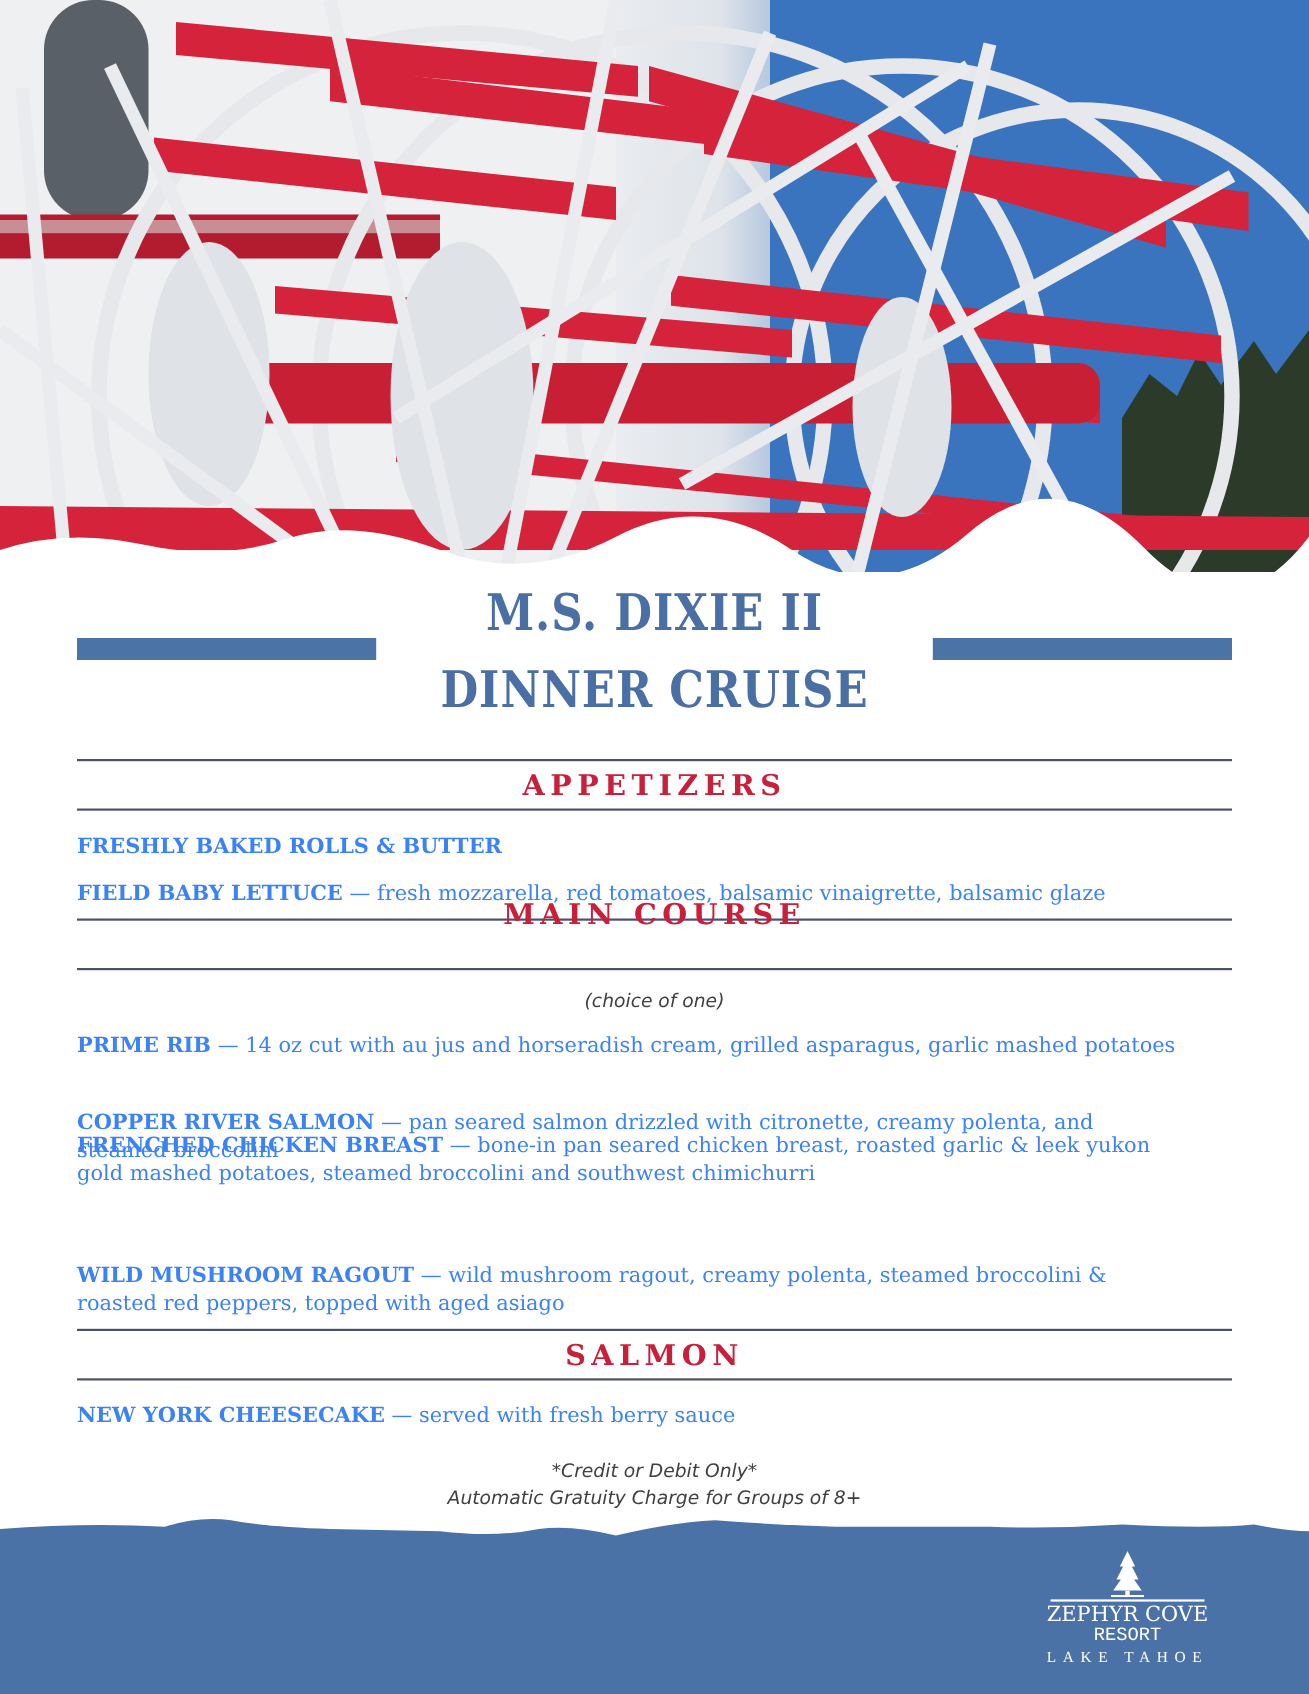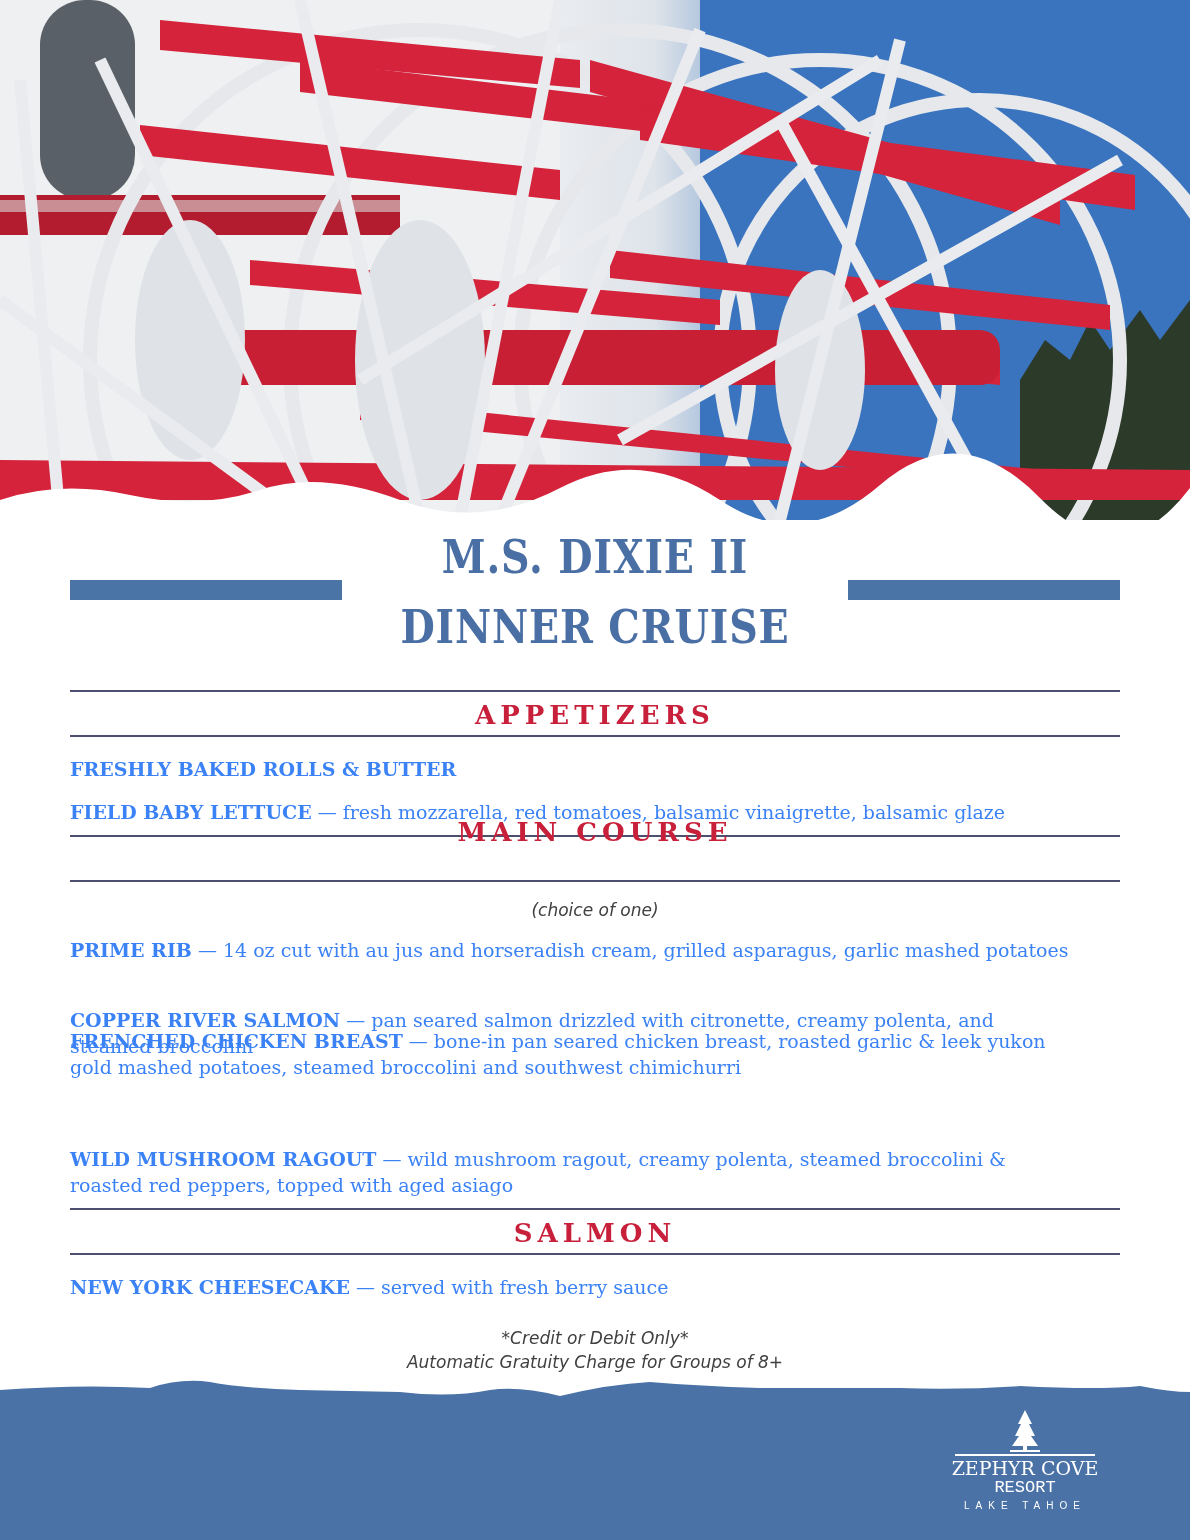--- a/index.html
+++ b/index.html
@@ -45,21 +45,21 @@
       font-family: "DejaVu Sans", sans-serif; font-style: italic; font-size: 17px; color: #404040;
     }
 
     
     .footer { position: absolute; left: 0; top: 1376px; width: 1190px; height: 164px; }
     .logo { position: absolute; left: 950px; top: 1410px; width: 150px; text-align: center; color: #ffffff; }
     .logo .tree { display: block; margin: 0 auto; }
     .logo .rule-top { width: 140px; height: 2px; background: #ffffff; margin: 2px auto 2px; }
     .logo .name1 { font-family: "DejaVu Serif", serif; font-size: 19px; line-height: 20px; letter-spacing: 0px; }
     .logo .name2 { font-family: Liberation Mono, monospace; font-size: 17px; line-height: 20px; }
-    .logo .sub { font-family: Liberation Sans, sans-serif; font-size: 10px; letter-spacing: 6px; margin-top: 2px; }
+    .logo .sub { font-family: Liberation Serif, serif; font-size: 14px; letter-spacing: 6px; margin-top: 2px; }
   </style>
 </head>
 <body>
 
 <div class="hero">
   <svg width="1190" height="520" viewBox="0 0 1190 520">
 
     <rect x="700" y="0" width="490" height="520" fill="#3a74bf"></rect>
 
     <path d="M1020 520 L1020 380 L1045 340 L1070 360 L1090 320 L1110 350 L1140 310 L1160 340 L1190 300 L1190 520 Z" fill="#2c3a2a"></path>

